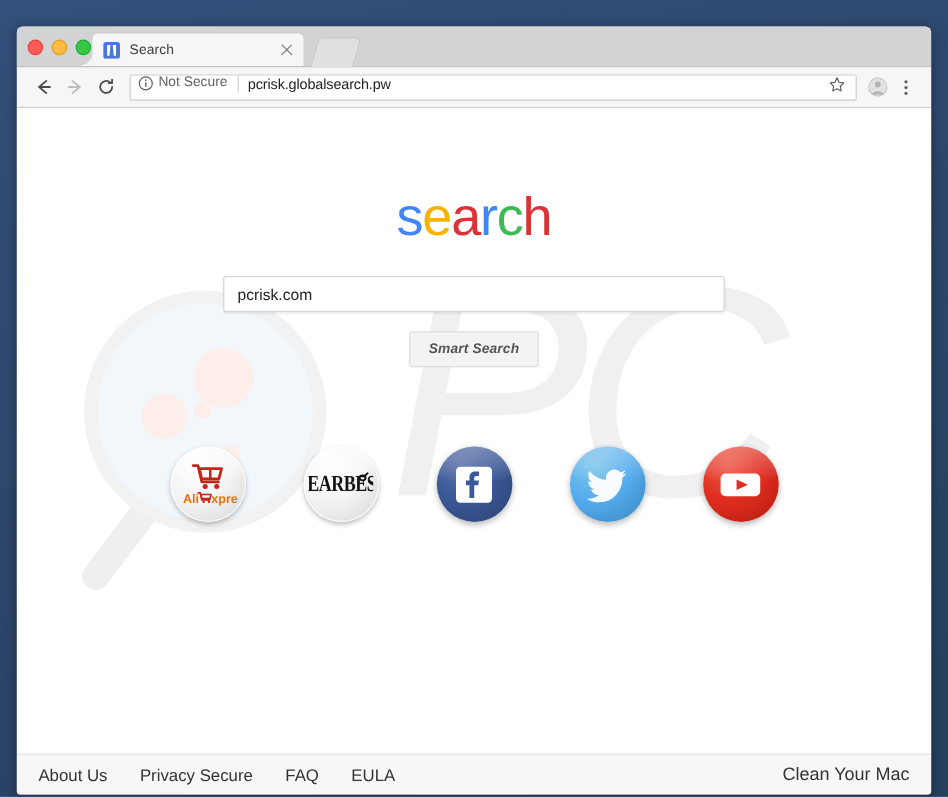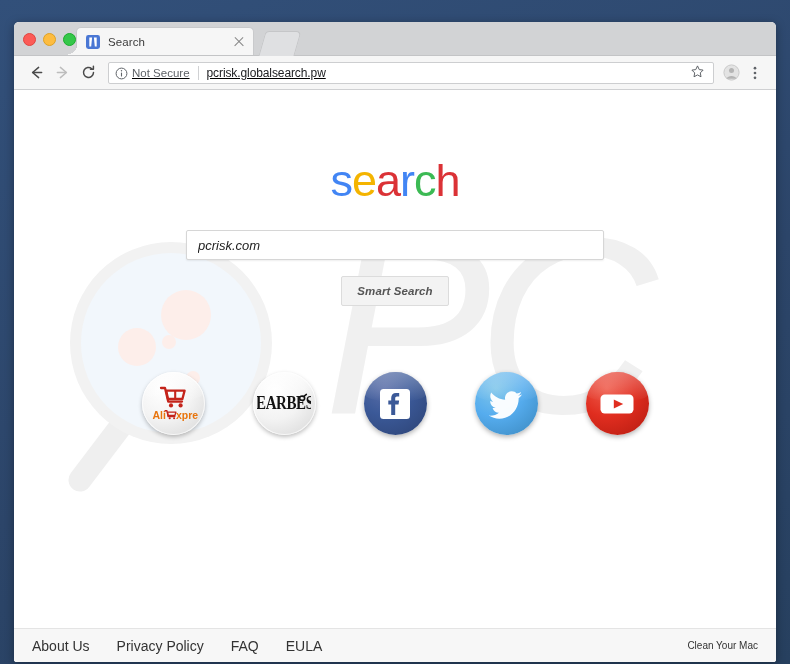--- a/index.html
+++ b/index.html
@@ -155,25 +155,23 @@
     justify-content: center;
   }
   .omnibox {
     flex: 1 1 auto;
     height: 22px;
     margin: 0 5px 0 7px;
     background: #ffffff;
     border: 1px solid #cdced0;
     border-radius: 2px;
     display: flex;
-    align-items: center;
     padding: 0 5px 0 6px;
     box-sizing: border-box;
     min-width: 0;
-    text-decoration: underline;
   }
   .info-icon { width: 13px; height: 13px; flex: 0 0 auto; margin-right: 4px; }
   .not-secure {
     font-size: 11.5px;
     color: #5f6368;
     white-space: nowrap;
     flex: 0 0 auto;
   }
   .omni-sep {
     width: 1px;
@@ -260,21 +258,20 @@
     border: 0;
     outline: 0;
     width: 100%;
     height: 100%;
     font-size: 13px;
     color: #222;
     padding: 0 14px 0 11px;
     background: transparent;
     font-family: "Liberation Sans", sans-serif;
     box-sizing: border-box;
-    font-style: italic;
   }
   .smart-btn {
     margin: 16px auto 0;
     display: block;
     background: #f3f3f3;
     border: 1px solid #dcdcdc;
     border-radius: 2px;
     color: #555;
     font-size: 11.5px;
     font-weight: bold;
@@ -344,21 +341,21 @@
     z-index: 4;
   }
   .footer a {
     font-size: 14px;
     color: #333;
     text-decoration: none;
     margin-right: 27px;
     white-space: nowrap;
   }
   .footer .spacer { flex: 1 1 auto; }
-  .footer .right-link { margin-right: 0; font-size: 10px; color: #333; text-decoration: none; padding-left: 15px; }
+  .footer .right-link { margin-right: 0; font-size: 15px; color: #333; text-decoration: none; padding-left: 15px; }
 </style>
 </head>
 <body>
 
 <div id="desktop">
 
   <div id="browser-window">
 
     <div class="tabstrip">
 
@@ -527,21 +524,21 @@
               <rect x="3.5" y="10.5" width="33" height="19" rx="4.2" fill="#ffffff"></rect>
               <path d="M16.8 15.6 L26.2 20.0 L16.8 24.4 Z" fill="#e02d1f"></path>
             </svg>
           </div>
 
         </div>
       </div>
 
       <div class="footer">
         <a href="#">About Us</a>
-        <a href="#">Privacy Policy</a>
+        <a href="#">Privacy Secure</a>
         <a href="#">FAQ</a>
         <a href="#">EULA</a>
         <span class="spacer"></span>
         <a href="#" class="right-link">Clean Your Mac</a>
       </div>
 
     </div>
   </div>
 </div>
 

